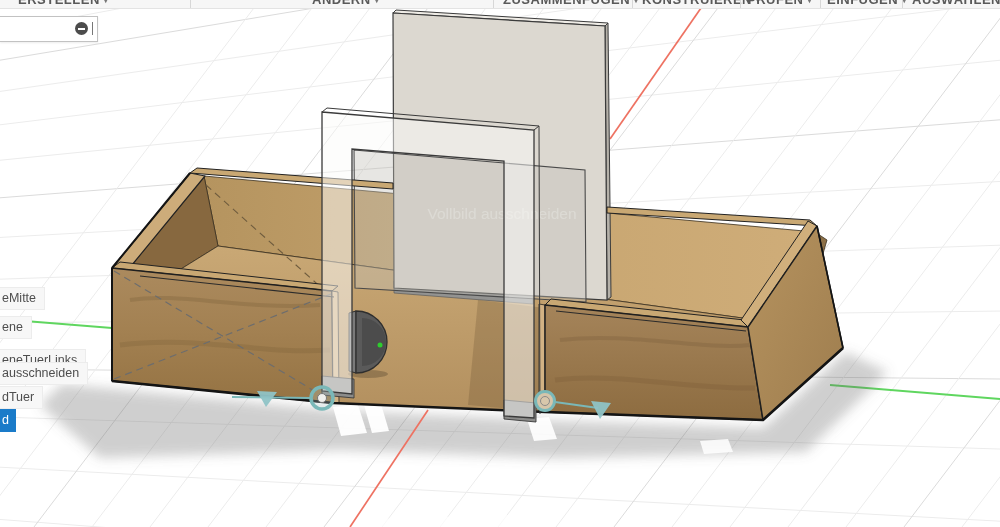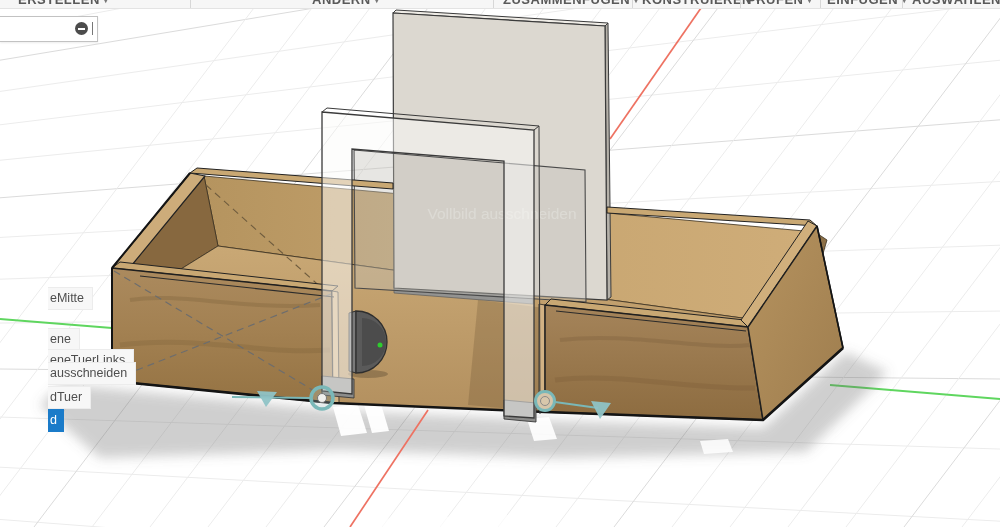--- a/index.html
+++ b/index.html
@@ -19,21 +19,21 @@
   
   #float-box{position:absolute;top:16px;left:0;width:97px;height:24px;background:#ffffff;
              border:1px solid #c2c2c2;border-left:none;z-index:40;box-shadow:0 1px 2px rgba(0,0,0,.08);}
   #float-box .mc{position:absolute;left:75px;top:5px;width:13px;height:13px;border-radius:50%;
                  background:#4c4c4c;}
   #float-box .mc::after{content:"";position:absolute;left:3px;top:5.5px;width:7px;height:2px;background:#fff;}
   #float-box .caret{position:absolute;left:92px;top:5px;width:1px;height:13px;background:#777;}
   
   .plane-label{position:absolute;left:0;background:#f7f7f7;color:#4e4e4e;font-size:12.5px;
                padding:3px 8px 4px 2px;white-space:nowrap;z-index:35;cursor:pointer;
-               border:1px solid #ececec;border-left:none;margin-left:48px;}
+               border:1px solid #ececec;border-left:none;}
   .plane-label.sel{background:#1a7bc9;color:#ffffff;border-color:#1a7bc9;padding-right:6px;}
 </style>
 </head>
 <body>
 
 <div id="stage">
 
   <svg id="viewport" width="1000" height="527">
     <defs>
       <linearGradient id="wLF" x1="0" y1="0" x2="0" y2="1">
@@ -232,19 +232,19 @@
     <span class="menu-divider" style="left:820px"></span>
     <span class="menu-divider" style="left:902px"></span>
   </div>
 
   <div id="float-box">
     <span class="mc"></span>
     <span class="caret"></span>
   </div>
 
   <div class="plane-label" style="top:287px">eMitte</div>
-  <div class="plane-label" style="top:328px">ene</div>
+  <div class="plane-label" style="top:316px">ene</div>
   <div class="plane-label" style="top:349px">eneTuerLinks</div>
   <div class="plane-label" style="top:362px">ausschneiden</div>
   <div class="plane-label" style="top:386px">dTuer</div>
   <div class="plane-label sel" style="top:409px">d</div>
 
 </div>
 
 </body></html>

